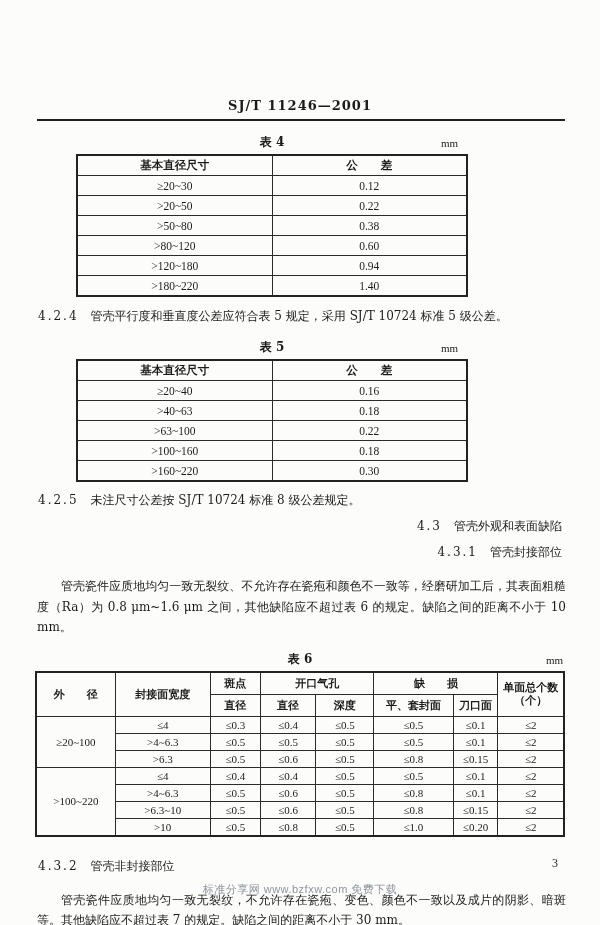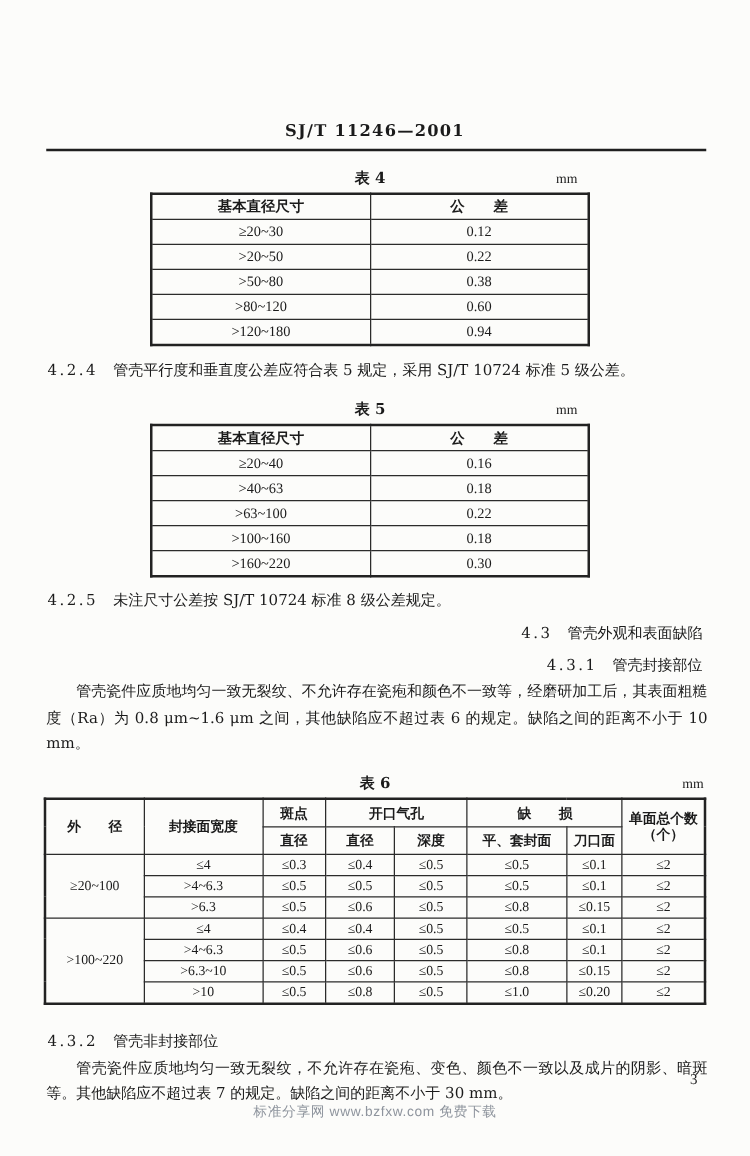--- a/index.html
+++ b/index.html
@@ -8,21 +8,21 @@
     background:#fcfcfa;color:#1b1b1b;overflow:hidden;
     font-family:"DejaVu Serif","Liberation Serif",serif;
   }
   .doc-header{
     padding-top:98px;text-align:center;
     font-size:13px;font-weight:bold;letter-spacing:1px;
   }
   .header-rule{
     height:2px;background:#1f1f1f;margin:6px 35px 0 37px;
   }
-  .tbl-wrap-narrow{width:352px;margin-left:120px;}
+  .tbl-wrap-narrow{width:392px;margin-left:76px;}
   .tbl-wrap-wide{width:530px;margin-left:35px;}
   .tbl-title{
     position:relative;text-align:center;font-size:12px;font-weight:bold;
     margin-top:13px;margin-bottom:4px;height:16px;line-height:16px;
   }
   .tbl-title .unit{
     position:absolute;right:10px;top:1px;font-weight:normal;font-size:11px;
     font-family:"Liberation Serif",serif;
   }
   table{border-collapse:collapse;width:100%;table-layout:fixed;}
@@ -34,21 +34,21 @@
   .tbl-45 td,.tbl-45 th{height:19px;}
   .tbl-45 th{font-weight:bold;font-size:11.5px;}
   .tbl-6 thead th{height:21px;font-weight:bold;font-size:11px;line-height:13px;}
   .tbl-6 tbody td{height:16px;font-size:11px;}
   .clause{
     margin:10px 38px 0 38px;font-size:12px;line-height:19px;
   }
   .clause .cnum{letter-spacing:2px;margin-right:12px;white-space:nowrap;}
   .clause-tight{margin-top:7px;text-align:right;}
   .body-para{
-    margin:1px 34px 0 37px;font-size:12px;line-height:20.5px;
+    margin:14px 34px 0 37px;font-size:12px;line-height:20.5px;
     text-indent:2em;text-align:justify;
   }
   .page-number{
     position:absolute;top:856px;right:42px;font-size:12px;
   }
   .watermark{
     position:absolute;top:882px;left:0;width:100%;text-align:center;
     font-size:11px;color:#8e949d;letter-spacing:0.5px;
     font-family:"Liberation Sans",sans-serif;
   }
@@ -87,20 +87,24 @@
             <td class="num">&gt;50~80</td>
             <td class="num">0.38</td>
           </tr>
           <tr>
             <td class="num">&gt;80~120</td>
             <td class="num">0.60</td>
           </tr>
           <tr>
             <td class="num">&gt;120~180</td>
             <td class="num">0.94</td>
+          </tr>
+          <tr>
+            <td class="num">&gt;180~220</td>
+            <td class="num">1.40</td>
           </tr>
         </tbody>
     </table>
   </div>
 
   <p class="clause">
     <span class="cnum">4.2.4</span><span>管壳平行度和垂直度公差应符合表 5 规定，采用 SJ/T 10724 标准 5 级公差。</span>
   </p>
 
   <div class="tbl-wrap-narrow">

